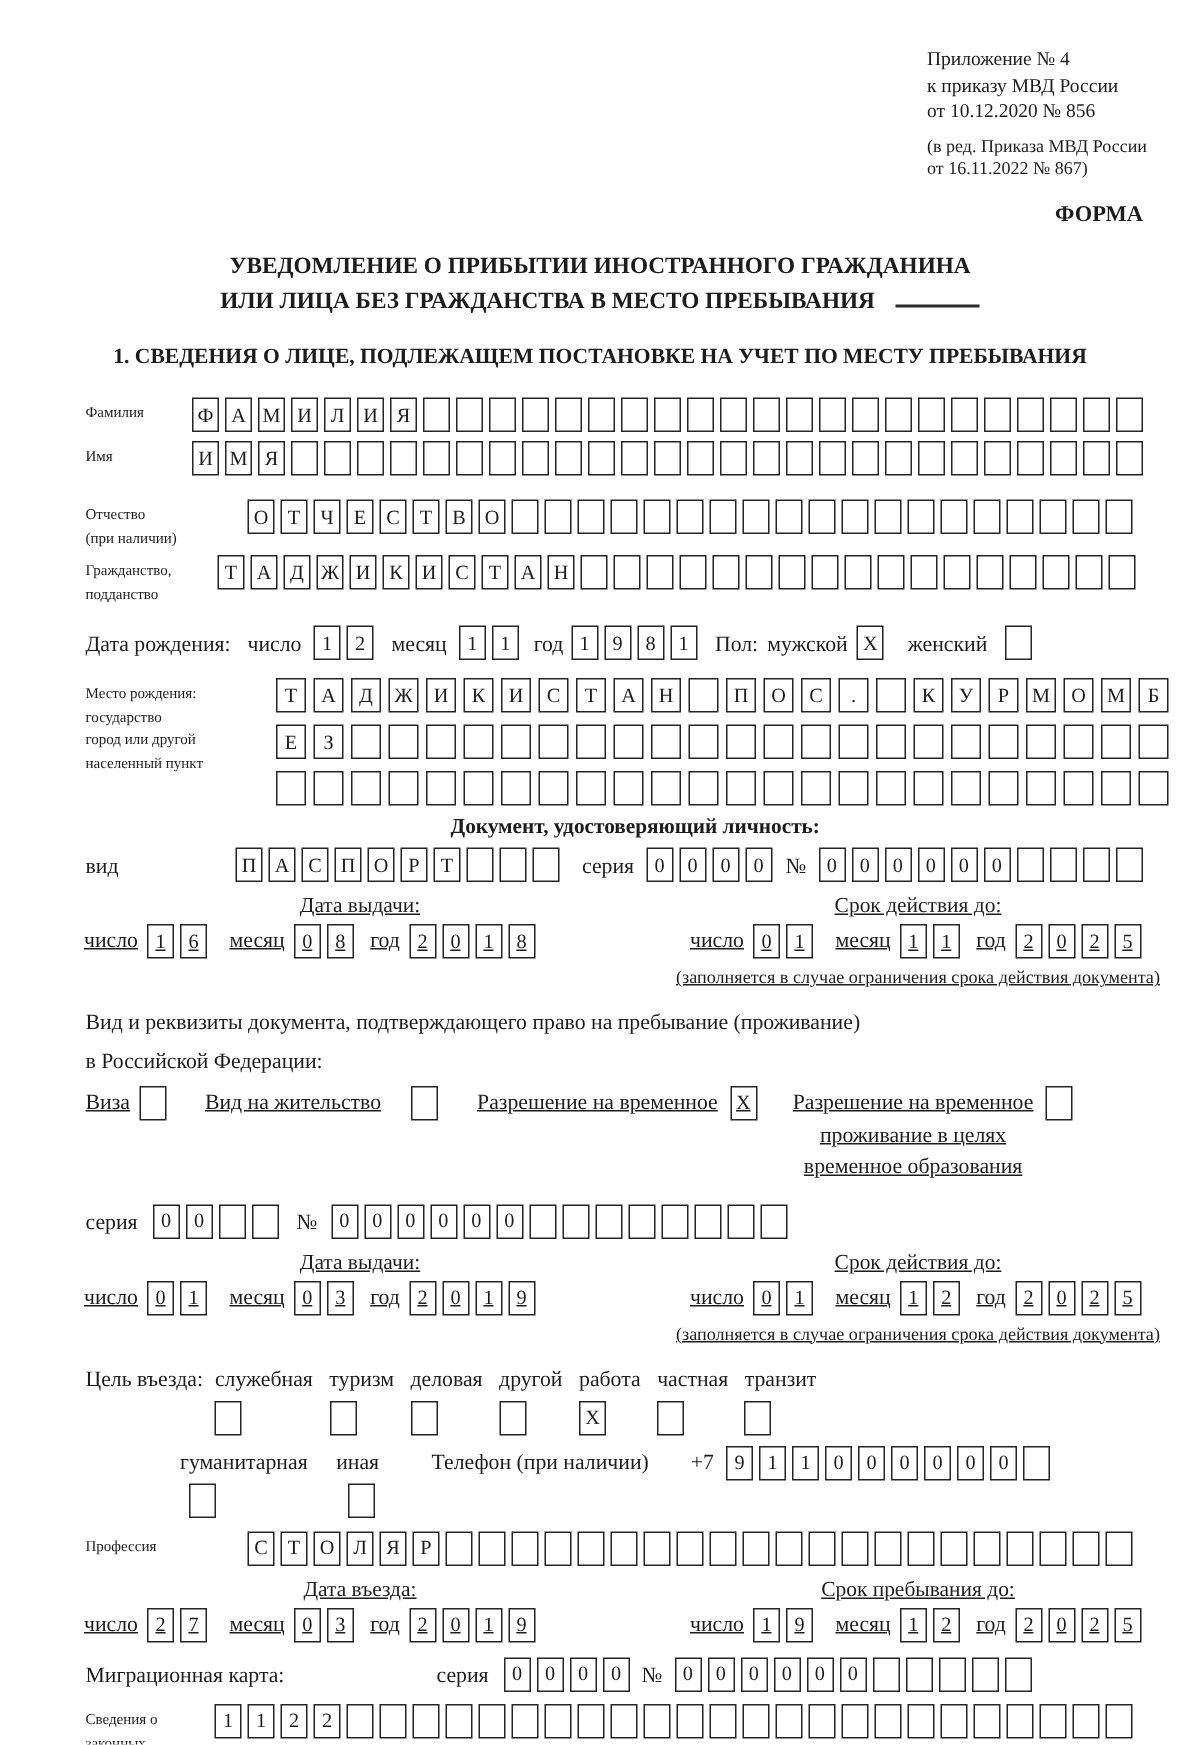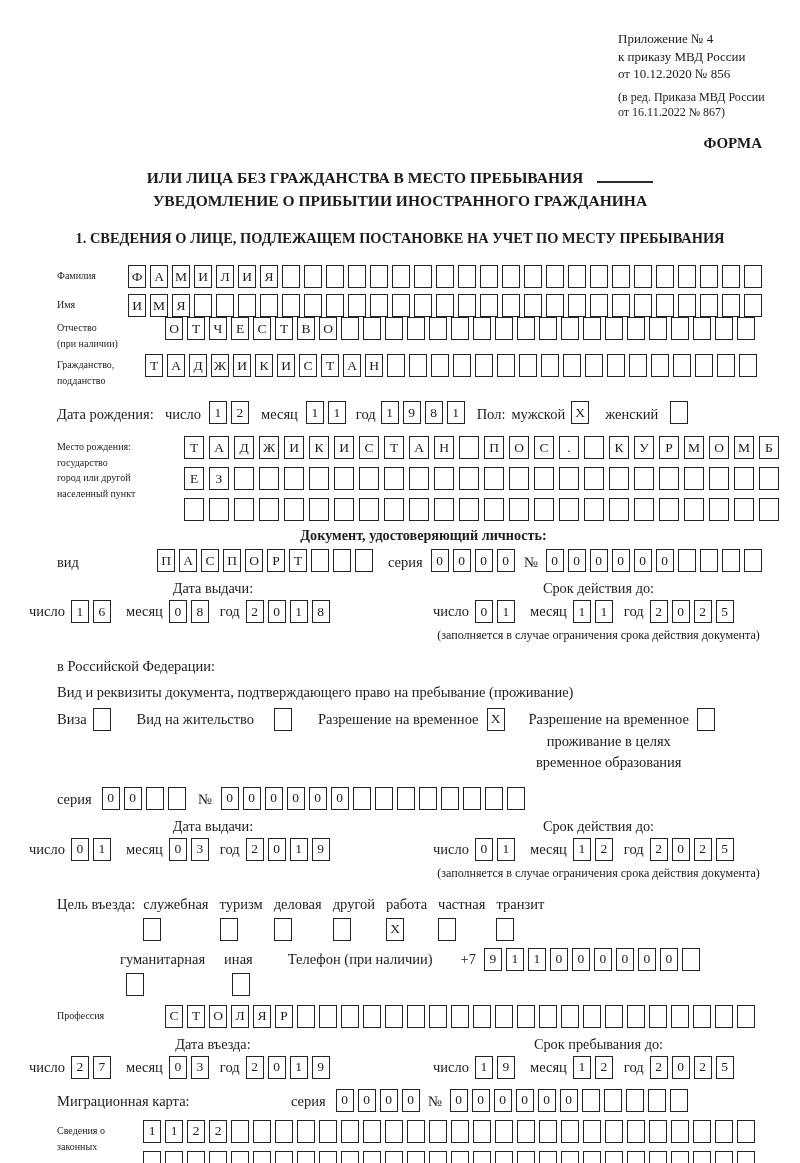--- a/index.html
+++ b/index.html
@@ -25,32 +25,32 @@
     width: 18px; height: 23px; border: 1.7px solid #242424; background: #fff;
     display: flex; align-items: center; justify-content: center;
     font-size: 13.5px; flex-shrink: 0;
   }
   .wide .cell { width: 20px; }
   .stack { display: flex; flex-direction: column; gap: 8px; }
 
   .inline-label { font-size: 14.5px; padding-top: 3px; white-space: nowrap; }
   .doc-heading { margin-top: 6px; text-align: center; font-weight: bold; font-size: 14.2px; padding-left: 47px; }
 
-  .dates { display: flex; padding-left: 29px; margin-top: 8px; }
+  .dates { display: flex; padding-left: 56px; margin-top: 8px; text-decoration: underline; }
   .dcol-left { width: 368px; flex-shrink: 0; }
   .dcol-right { flex: 1; }
   .dtitle { text-align: center; font-size: 14.3px; margin-bottom: 3px; }
   .dline { display: flex; align-items: center; gap: 7px; font-size: 14.5px; }
   .dline .grp { display: flex; align-items: center; gap: 6px; }
   .dnote { font-size: 12.1px; margin-top: 5px; text-align: center; white-space: nowrap; }
   .dcol-right .dline { padding-left: 36px; }
 
   .intro { padding-left: 57px; margin-top: 10px; font-size: 14.5px; line-height: 1.8; }
 
-  .options { margin-top: 2px; align-items: flex-start; }
+  .options { margin-top: 2px; align-items: flex-start; text-decoration: underline; }
   .opt { display: flex; align-items: flex-start; gap: 6px; font-size: 14.5px; }
   .opt .inline-label { padding-top: 3px; }
   .opt-col { display: flex; flex-direction: column; font-size: 14.5px; }
   .opt-line { display: flex; align-items: flex-start; gap: 8px; }
   .opt-sub { text-align: center; padding-right: 26px; line-height: 1.45; }
 
   .purpose-row { display: flex; align-items: flex-start; padding-left: 57px; font-size: 14.5px; }
   .purpose { display: flex; align-items: flex-start; gap: 5px; margin-right: 11px; flex-direction: column; }
 </style>
 </head>
@@ -63,24 +63,24 @@
     <div>к приказу МВД России</div>
     <div>от 10.12.2020 № 856</div>
   </div>
   <div class="ref-note">
     <div>(в ред. Приказа МВД России</div>
     <div>от 16.11.2022 № 867)</div>
   </div>
   <div class="forma">ФОРМА</div>
 
   <div class="title">
+    <div>УВЕДОМЛЕНИЕ О ПРИБЫТИИ ИНОСТРАННОГО ГРАЖДАНИНА</div>
     <div>
       <span>ИЛИ ЛИЦА БЕЗ ГРАЖДАНСТВА В МЕСТО ПРЕБЫВАНИЯ</span><span class="blank-line"></span>
     </div>
-    <div>УВЕДОМЛЕНИЕ О ПРИБЫТИИ ИНОСТРАННОГО ГРАЖДАНИНА</div>
   </div>
 
   <div class="sec">1. СВЕДЕНИЯ О ЛИЦЕ, ПОДЛЕЖАЩЕМ ПОСТАНОВКЕ НА УЧЕТ ПО МЕСТУ ПРЕБЫВАНИЯ</div>
 
   <div class="row" style="margin-top:18px">
     <div class="rlabel" style="width:71px">Фамилия</div>
     <div class="cells">
         <span class="cell">Ф</span>
         <span class="cell">А</span>
         <span class="cell">М</span>
@@ -141,21 +141,21 @@
         <span class="cell"></span>
         <span class="cell"></span>
         <span class="cell"></span>
         <span class="cell"></span>
         <span class="cell"></span>
         <span class="cell"></span>
         <span class="cell"></span>
       </div>
   </div>
 
-  <div class="row" style="margin-top:0">
+  <div class="row" style="margin-top:16px">
     <div class="rlabel" style="width:108px">
       <div>Отчество</div>
       <div>(при наличии)</div>
     </div>
     <div class="cells">
         <span class="cell">О</span>
         <span class="cell">Т</span>
         <span class="cell">Ч</span>
         <span class="cell">Е</span>
         <span class="cell">С</span>
@@ -432,22 +432,22 @@
               <span class="cell">2</span>
               <span class="cell">5</span>
             </span>
           </span>
       </div>
       <div class="dnote">(заполняется в случае ограничения срока действия документа)</div>
     </div>
   </div>
 
   <div class="intro">
+    <div>Вид и реквизиты документа, подтверждающего право на пребывание (проживание)</div>
     <div>в Российской Федерации:</div>
-    <div>Вид и реквизиты документа, подтверждающего право на пребывание (проживание)</div>
   </div>
 
   <div class="row options">
     <div class="opt">
       <span class="inline-label">Виза</span>
       <span class="cells">
           <span class="cell"></span>
         </span>
     </div>
     <div class="opt" style="margin-left:26px">

